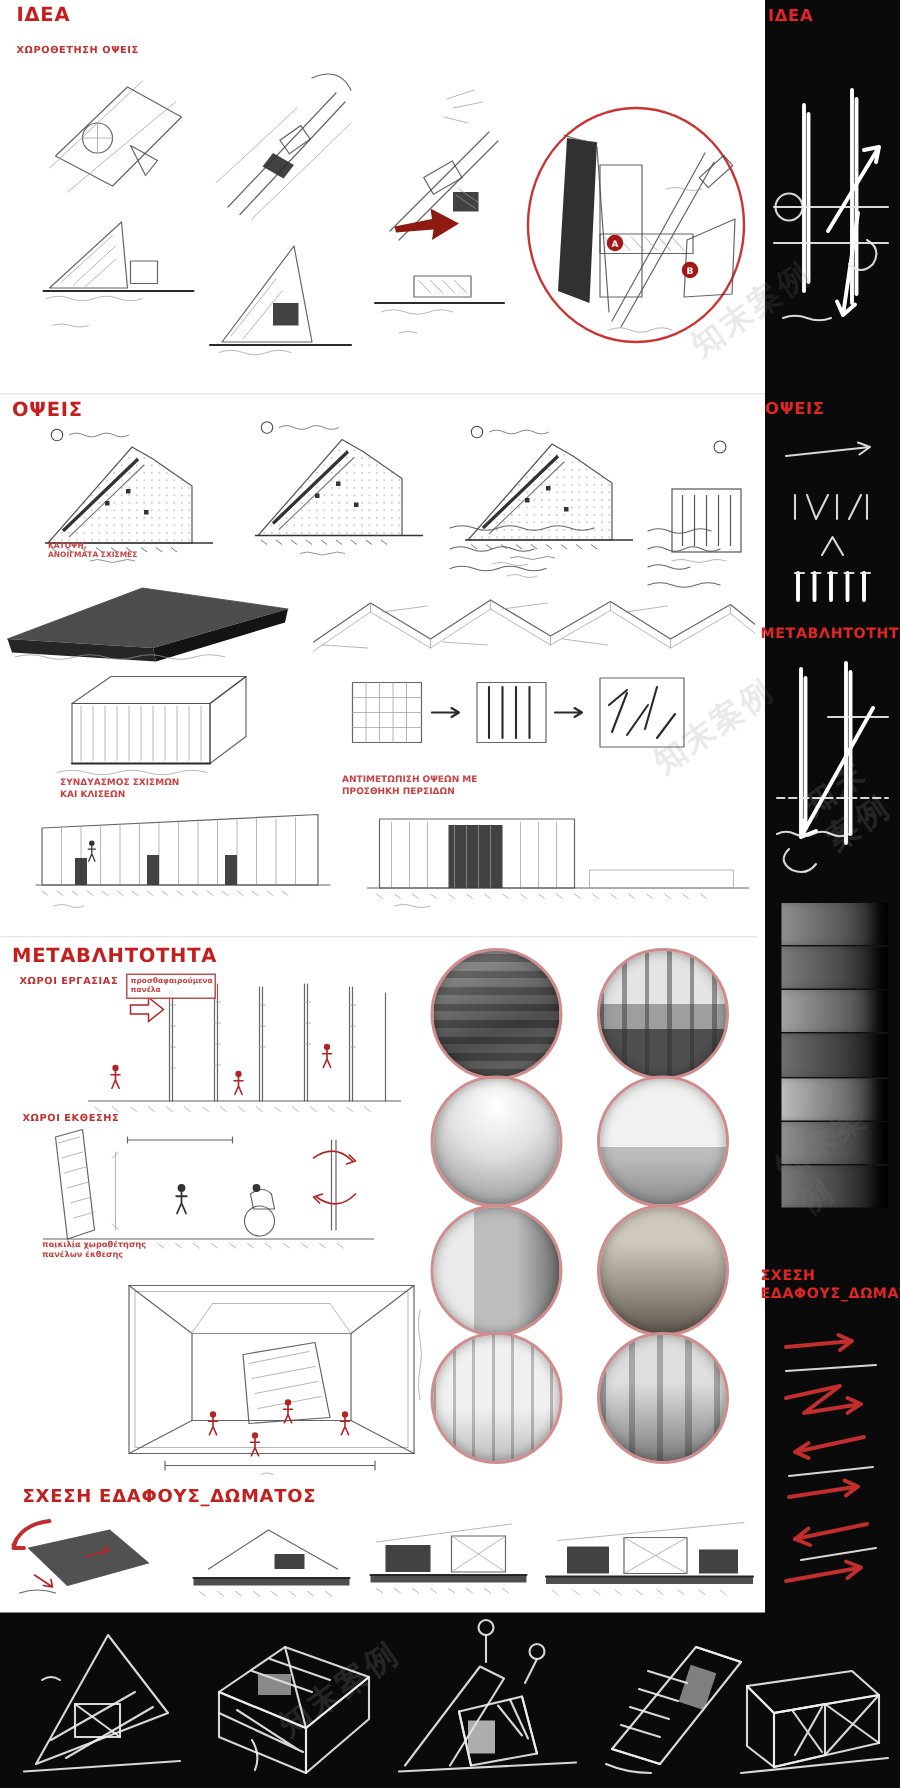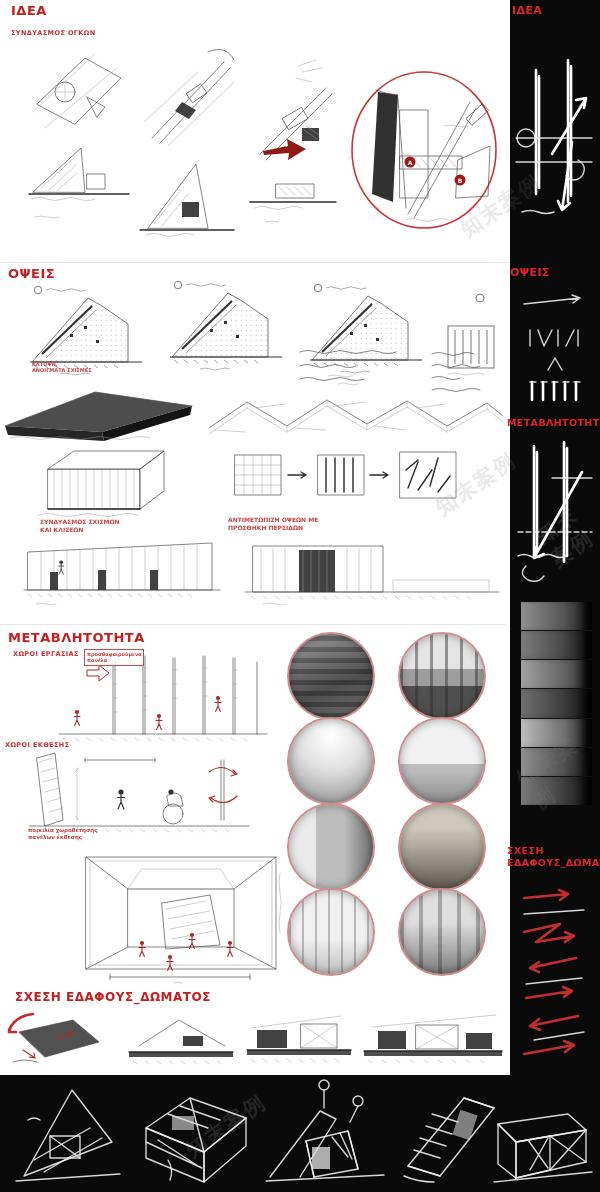--- a/index.html
+++ b/index.html
@@ -89,21 +89,21 @@
         <path d="M16,6 q5,-2.5 10,0 t10,0 t10,0 t10,0" stroke="#777" stroke-width=".6" fill="none"></path>
         <path d="M30,90 q5,-2 10,0 t10,0 t10,0" stroke="#888" stroke-width=".6" fill="none"></path>
       </g>
     </defs>
   </svg>
 
   <div class="abs blackzone" style="left:510px;top:0;width:90px;height:1192px;"></div>
   <div class="abs blackzone" style="left:0;top:1075px;width:600px;height:117px;"></div>
 
   <div class="abs h-main" style="left:11px;top:3px;">ΙΔΕΑ</div>
-  <div class="abs h-sub" style="left:11px;top:29px;">ΣΥΝΔΥΑΣΜΟΣ ΟΓΚΩΝ</div>
+  <div class="abs h-sub" style="left:11px;top:29px;">ΧΩΡΟΘΕΤΗΣΗ ΟΨΕΙΣ</div>
 
   <svg class="abs" style="left:25px;top:42px;" width="112" height="200" viewBox="0 0 112 200">
     <path class="pc" d="M12,62 L60,16 L96,36 L50,82 Z"></path>
     <circle class="pc" cx="40" cy="50" r="10"></circle>
     <path class="lt" d="M30,50 h20 M40,40 v20"></path>
     <path class="lt" d="M20,86 L92,26 M8,70 L70,12"></path>
     <path class="pc" d="M62,55 l18,10 l-8,10 z"></path>
     <path class="pc" d="M8,150 L56,106 L60,150 Z"></path>
     <path class="lt" d="M16,146 l34,-31 M24,148 l28,-26 M32,149 l20,-18"></path>
     <rect class="pc" x="62" y="132" width="18" height="15"></rect>
@@ -262,21 +262,21 @@
     <path class="lt" d="M58,24 h4 M58,38 h4 M58,52 h4 M58,66 h4 M88,22 h4 M88,36 h4 M88,50 h4 M88,64 h4 M118,24 h4 M118,38 h4 M118,52 h4 M148,22 h4 M148,36 h4 M148,50 h4 M178,24 h4 M178,38 h4 M178,52 h4"></path>
     <polygon points="32,24 44,24 44,19 54,27 44,35 44,30 32,30" fill="none" stroke="#b32424" stroke-width="1"></polygon>
     <use href="#rfig" x="22" y="66"></use>
     <use href="#rfig" x="104" y="70"></use>
     <use href="#rfig" x="163" y="52"></use>
   </svg>
 
   <div class="abs h-note pre" style="left:84px;top:649px;width:54px;border:1px solid #c05050;padding:1px 2px;background:rgba(255,255,255,.85);">προσθαφαιρούμενα
 πανέλα</div>
 
-  <div class="abs h-sub" style="left:5px;top:741px;">ΧΩΡΟΙ ΕΚΘΕΣΗΣ</div>
+  <div class="abs h-sub" style="left:15px;top:741px;">ΧΩΡΟΙ ΕΚΘΕΣΗΣ</div>
 
   <svg class="abs" style="left:25px;top:750px;" width="228" height="84" viewBox="0 0 228 84">
     <polygon class="pc" points="12,8 30,3 38,70 20,76"></polygon>
     <path class="lt" d="M14,12 l14,-4 M16,22 l14,-4 M18,32 l14,-4 M20,42 l14,-4 M22,52 l14,-4 M24,62 l14,-4"></path>
     <path class="lt" d="M52,18 v52 M50,22 l4,-4 M50,66 l4,4"></path>
     <path class="pc" d="M60,10 h70 M60,8 v4 M130,8 v4"></path>
     <use href="#bfig" x="96" y="42"></use>
     <circle class="pc" cx="148" cy="64" r="10"></circle>
     <path class="pc" d="M142,46 q8,-6 14,0 l2,10 h-14 z"></path>
     <circle cx="146" cy="42" r="2.6" fill="#333"></circle>

